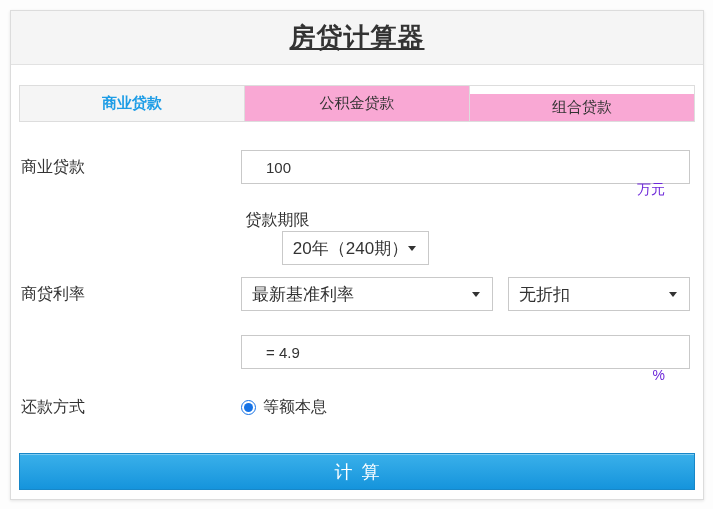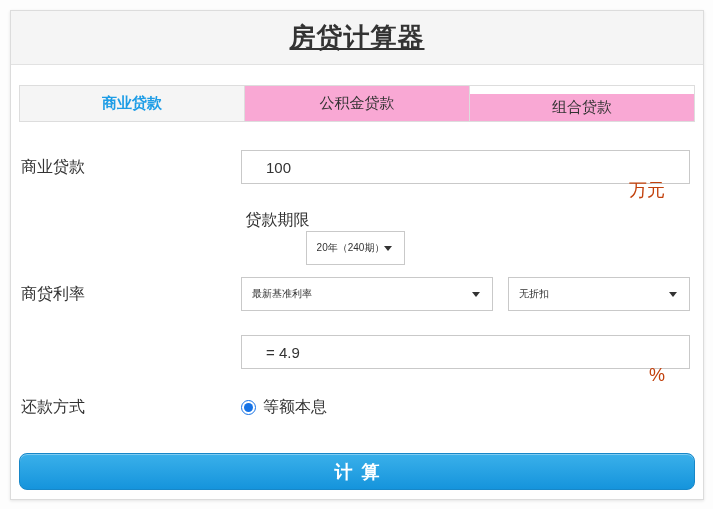--- a/index.html
+++ b/index.html
@@ -69,32 +69,32 @@
     background: #fff;
     display: flex; align-items: center;
     padding: 0 24px;
   }
   .text-field input {
     flex: 1; border: none; outline: none;
     font-size: 15px; color: #333;
     font-family: "Liberation Sans", "DejaVu Sans", sans-serif;
     background: transparent;
   }
-  .field-unit { font-size: 18px; color: #c2410c; flex-shrink: 0; margin-top: 46px; }
+  .field-unit { font-size: 14px; color: #6d28d9; flex-shrink: 0; margin-top: 46px; }
   .select-field {
     height: 34px;
     border: 1px solid #c9c9c9;
     background: #fff;
     display: flex; align-items: center;
     padding: 0 12px 0 10px;
     cursor: pointer;
   }
   .select-field.full { flex: 1; }
   .select-field .select-value {
-    flex: 1; font-size: 10px; color: #333;
+    flex: 1; font-size: 17px; color: #333;
     white-space: nowrap; overflow: hidden;
   }
   .select-arrow {
     width: 0; height: 0;
     border-left: 4px solid transparent;
     border-right: 4px solid transparent;
     border-top: 5px solid #333;
     flex-shrink: 0;
   }
   .select-base { width: 252px; margin-right: 15px; }
@@ -112,23 +112,23 @@
     cursor: pointer;
   }
   .radio-option .radio-label { font-size: 16px; color: #333; }
   .calc-button {
     display: block;
     margin: 35px 8px 0 8px;
     width: calc(100% - 16px);
     height: 37px;
     background: linear-gradient(to bottom, #3ab0ea, #1594dc);
     border: 1px solid #1787c8;
-    border-radius: 8px;
+    border-radius: 0;
     color: #fff;
-    font-size: 18px; font-weight: bold;
+    font-size: 18px; font-weight: normal;
     letter-spacing: 9px;
     text-indent: 9px;
     font-family: "Liberation Sans", "DejaVu Sans", sans-serif;
     cursor: pointer;
     box-shadow: inset 0 1px 0 rgba(255,255,255,0.35);
   }
 </style>
 </head>
 <body>
 

